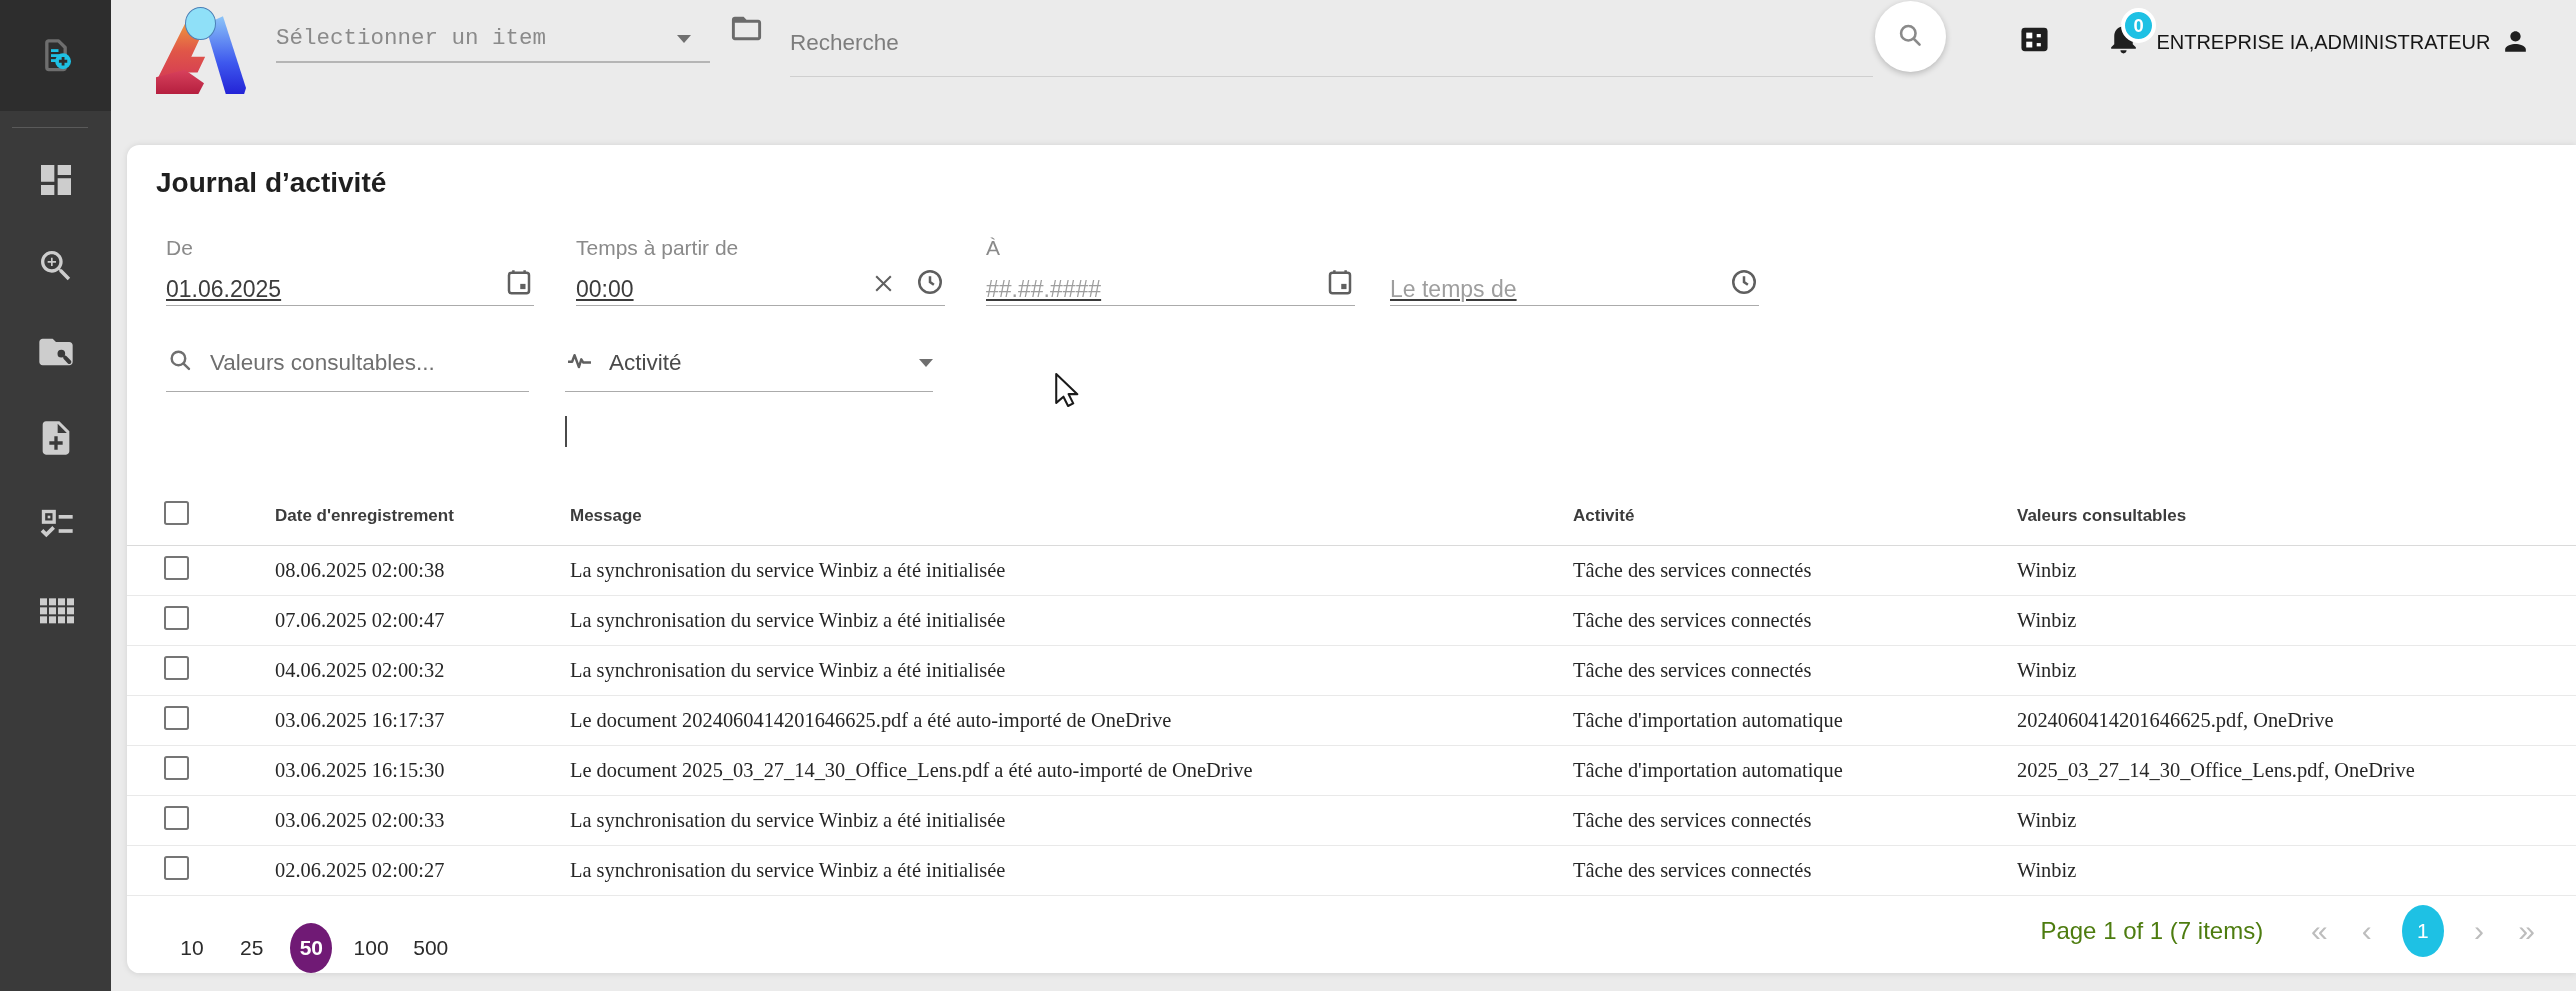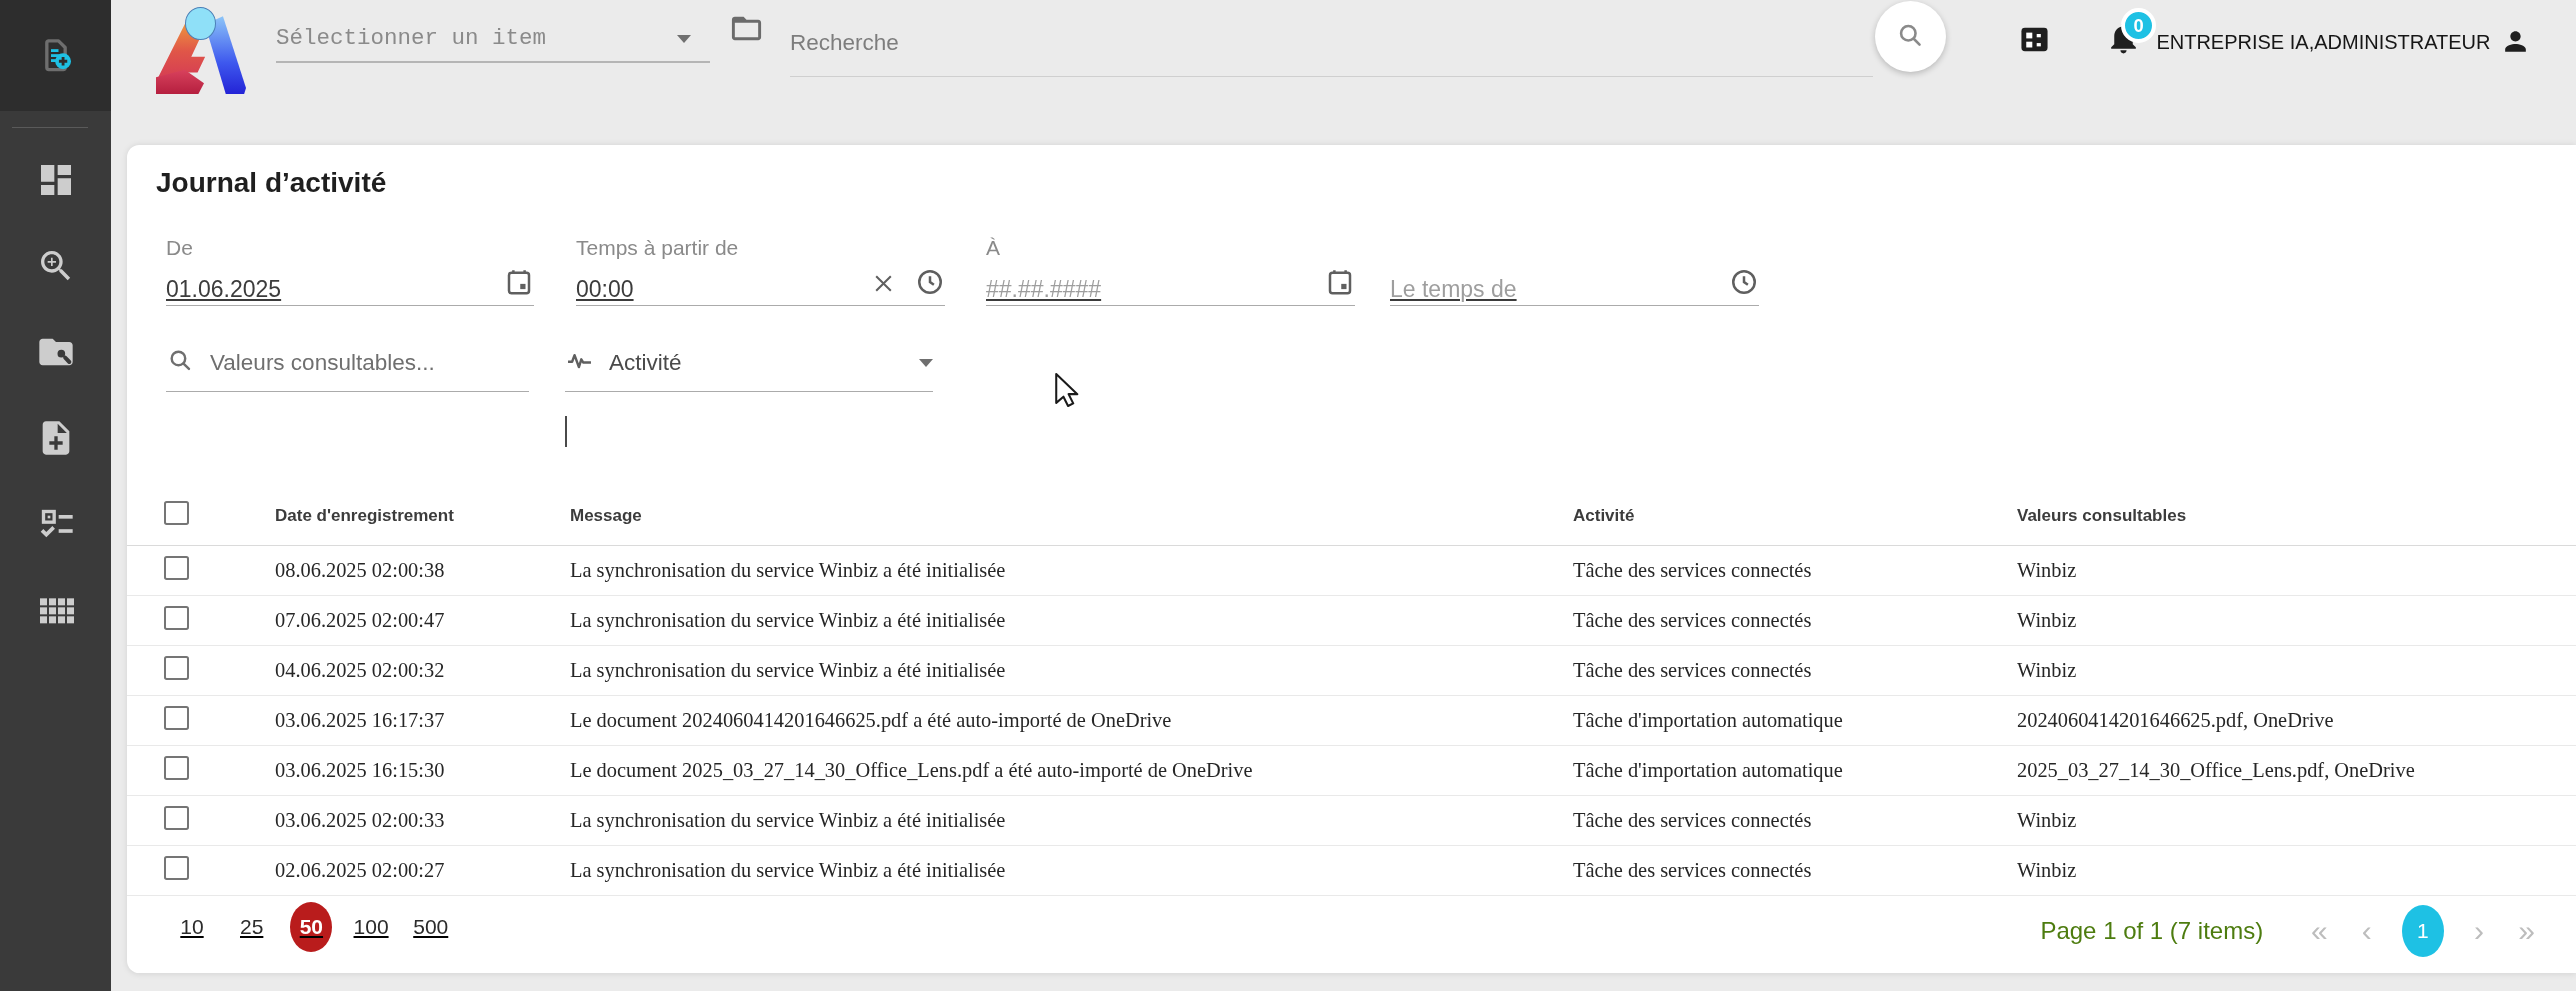--- a/index.html
+++ b/index.html
@@ -99,24 +99,24 @@
   }
   .thead { height:60px; border-bottom:1.4px solid #dadada; }
   .thead .hlabel { font-size:17px; font-weight:bold; color:#3c3c3c; }
   .tbody .trow { height:50px; border-bottom:1.4px solid #e9e9e9; cursor:pointer;font-family:Liberation Serif, serif; }
   .cell { font-size:20.4px; color:#262626; overflow:hidden; white-space:nowrap; }
   .checkbox { display:inline-block; width:24.5px; height:24.5px; border:2px solid #757575; border-radius:2.7px;
     background:#fff; cursor:pointer; }
 
   
   .pager { position:absolute; left:0; right:0; top:757px; height:57px; }
-  .page-sizes { position:absolute; left:44px; top:0; height:57px; display:flex; align-items:flex-start; gap:17.7px;text-decoration:underline; }
+  .page-sizes { position:absolute; left:44px; top:14px; height:57px; display:flex; align-items:flex-end; gap:17.7px; }
   .page-size { min-width:42px; height:50px; display:flex; align-items:center; justify-content:center;
     font-size:21px; color:#2b2b2b; border-radius:50%; cursor:pointer; }
-  .page-size.selected { background:#b91c1c; color:#ffffff; font-weight:bold; }
+  .page-size.selected { background:#701a75; color:#ffffff; font-weight:bold; }
   .pager-right { position:absolute; right:37px; top:0; height:57px; display:flex; align-items:center; gap:26px; }
   .pager-summary { font-size:24px; color:#4d7c0f; margin-right:17.7px; }
   .pager-arrow { font-size:30px; color:#bdbdbd; cursor:pointer; line-height:1; padding:0 4.1px; }
   .page-chip { min-width:42px; height:52px; border-radius:50%; background:#1ec1e4; color:#fff;
     font-size:21px; display:flex; align-items:center; justify-content:center; cursor:pointer; }
 
   .mouse-cursor { position:absolute; left:1050px; top:372px; z-index:50; }
 </style>
 </head>
 <body>

